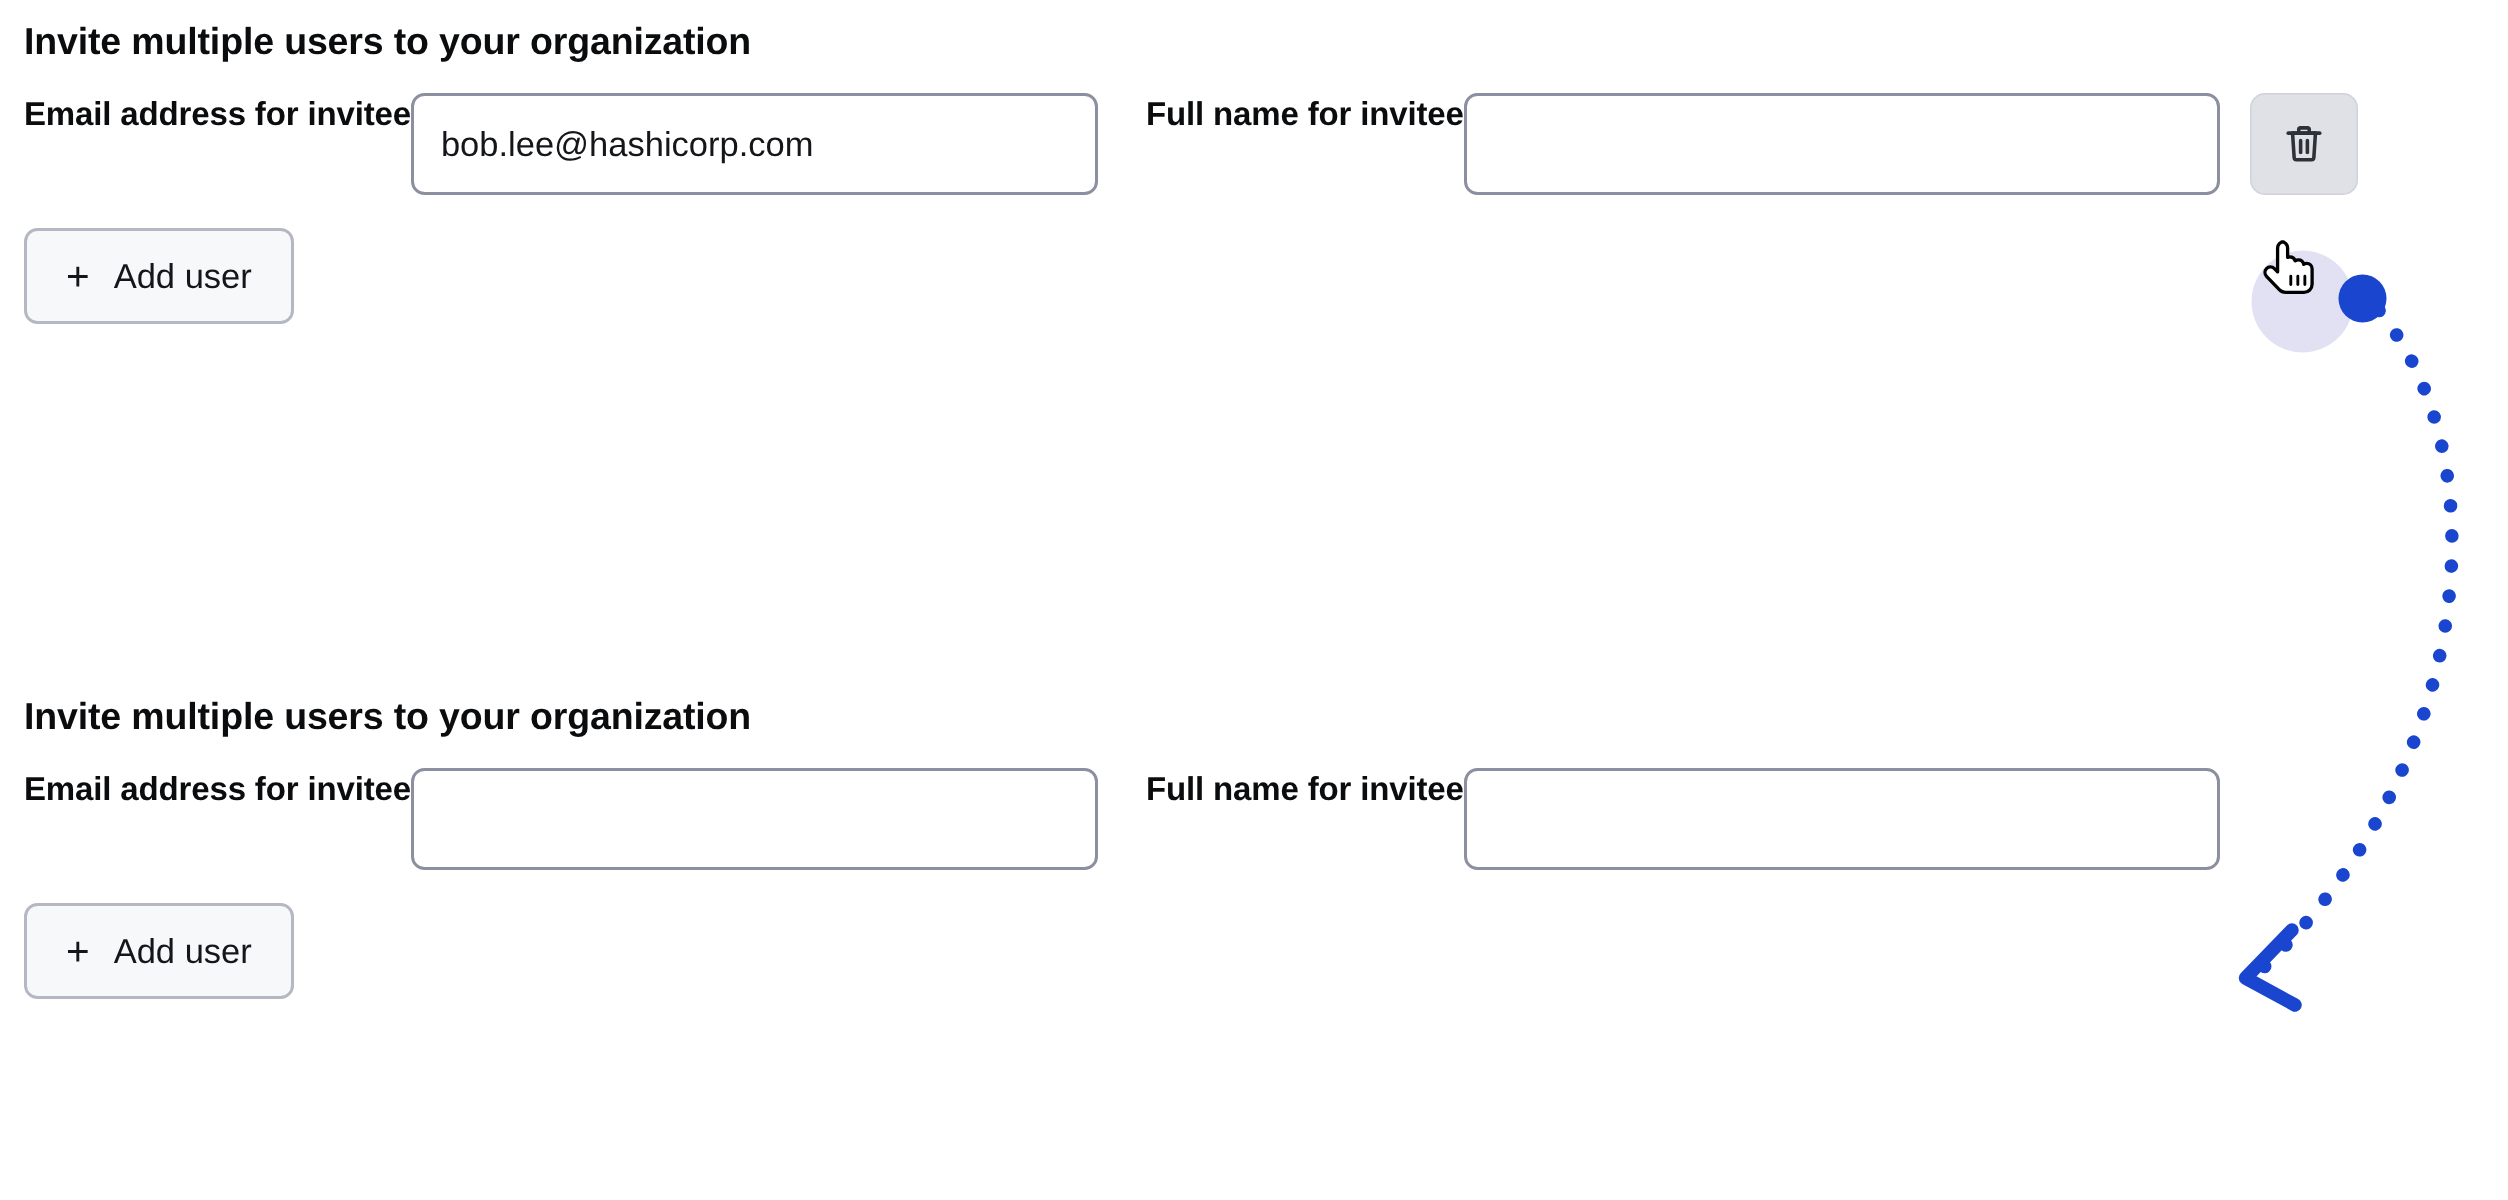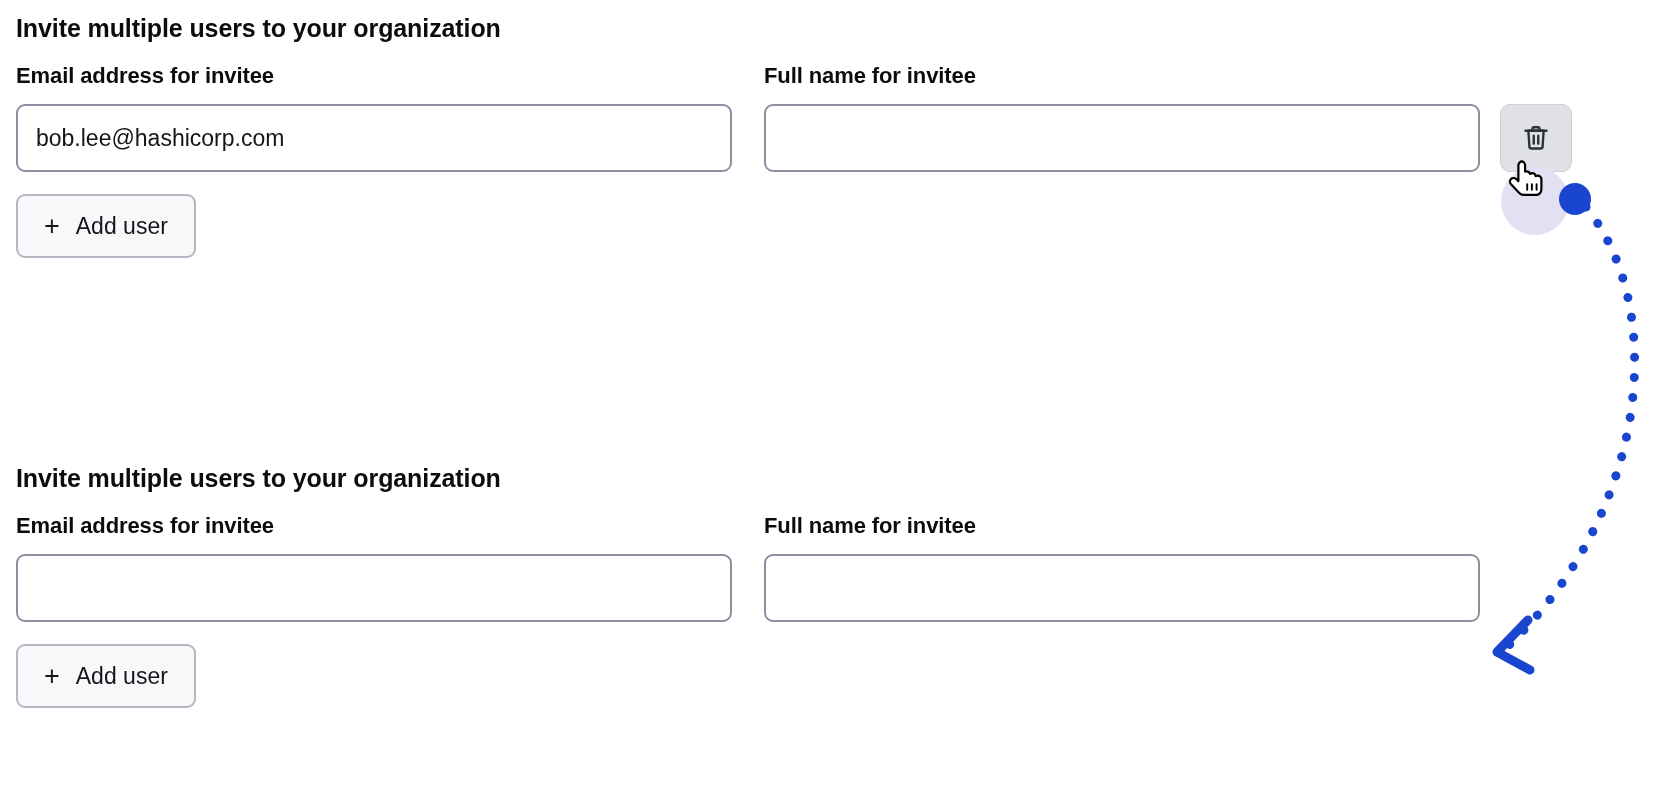--- a/index.html
+++ b/index.html
@@ -43,21 +43,21 @@
 
   .fields-row {
     position: relative;
     display: flex;
     align-items: flex-end;
     gap: 0;
   }
 
   .field {
     display: flex;
-    flex-direction: column;
+    flex-direction: row;
   }
   .field--email { width: 716px; }
   .field--name  { width: 716px; margin-left: 32px; }
 
   .field-label {
     font-size: 22px;
     font-weight: 700;
     line-height: 28px;
     letter-spacing: -0.1px;
     color: #0b0c0e;

